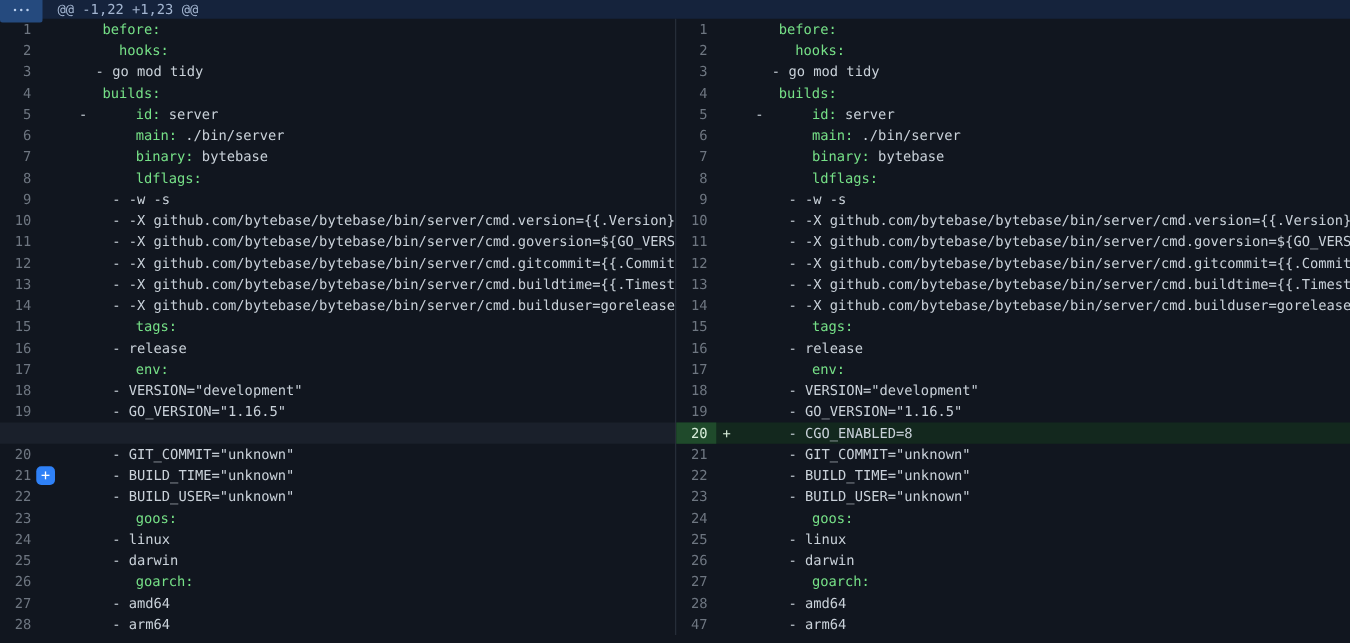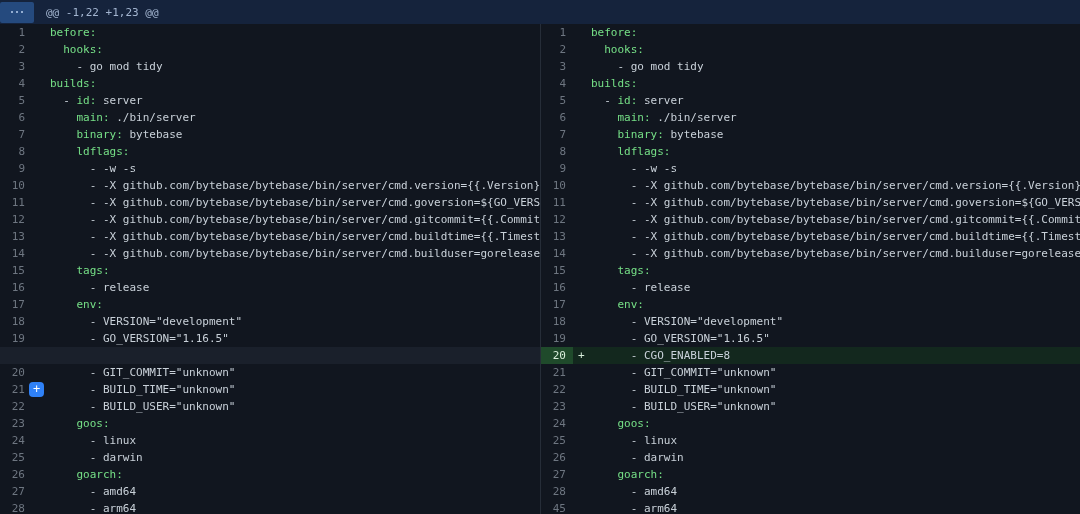--- a/index.html
+++ b/index.html
@@ -18,21 +18,21 @@
     --accent-blue:#2f81f7;
   }
   *{margin:0;padding:0;box-sizing:border-box;}
   html,body{width:1080px;height:514px;overflow:hidden;}
   body{
     background:var(--bg);
     font-family:"DejaVu Sans Mono","Liberation Mono",monospace;
   }
   .diff{width:1080px;height:514px;}
   .hunk-header{
-    height:24px;width:1080px;
+    height:15px;width:1080px;
     background:var(--header-bg);
     display:flex;align-items:center;
   }
   .expand-btn{
     width:34px;height:21px;min-width:34px;
     background:var(--expand-bg);
     border:none;border-radius:2px;
     display:flex;align-items:center;justify-content:center;
     gap:3px;cursor:pointer;
   }
@@ -62,21 +62,21 @@
   }
   .row .sign{
     width:18px;min-width:18px;
     padding-left:5px;
     color:var(--plain);
   }
   .row .code{
     flex:1;white-space:pre;overflow:hidden;
     color:var(--plain);
   }
-  .row .code .k{color:var(--key-green);}
+  .row .code .k{color:var(--key-green);margin-left:32px;}
   .row.add{background:var(--add-bg);}
   .row.add .num{background:var(--add-gutter-bg);color:var(--add-num);}
   .row.add .sign{color:#d8eedb;}
   .row.empty{background:var(--empty-bg);}
   .comment-btn{
     position:absolute;left:29px;top:1px;
     width:15px;height:15px;
     background:var(--accent-blue);
     border:none;border-radius:4px;
     color:#ffffff;font-size:12px;line-height:13px;
@@ -383,19 +383,19 @@
           <div class="num">27</div>
           <div class="sign"></div>
           <div class="code"><span>    </span><span class="k">goarch:</span></div>
         </div>
         <div class="row context">
           <div class="num">28</div>
           <div class="sign"></div>
           <div class="code"><span>      - amd64</span></div>
         </div>
         <div class="row context">
-          <div class="num">45</div>
+          <div class="num">47</div>
           <div class="sign"></div>
           <div class="code"><span>      - arm64</span></div>
         </div>
       </div>
   </div>
 </div>
 
 </body></html>

